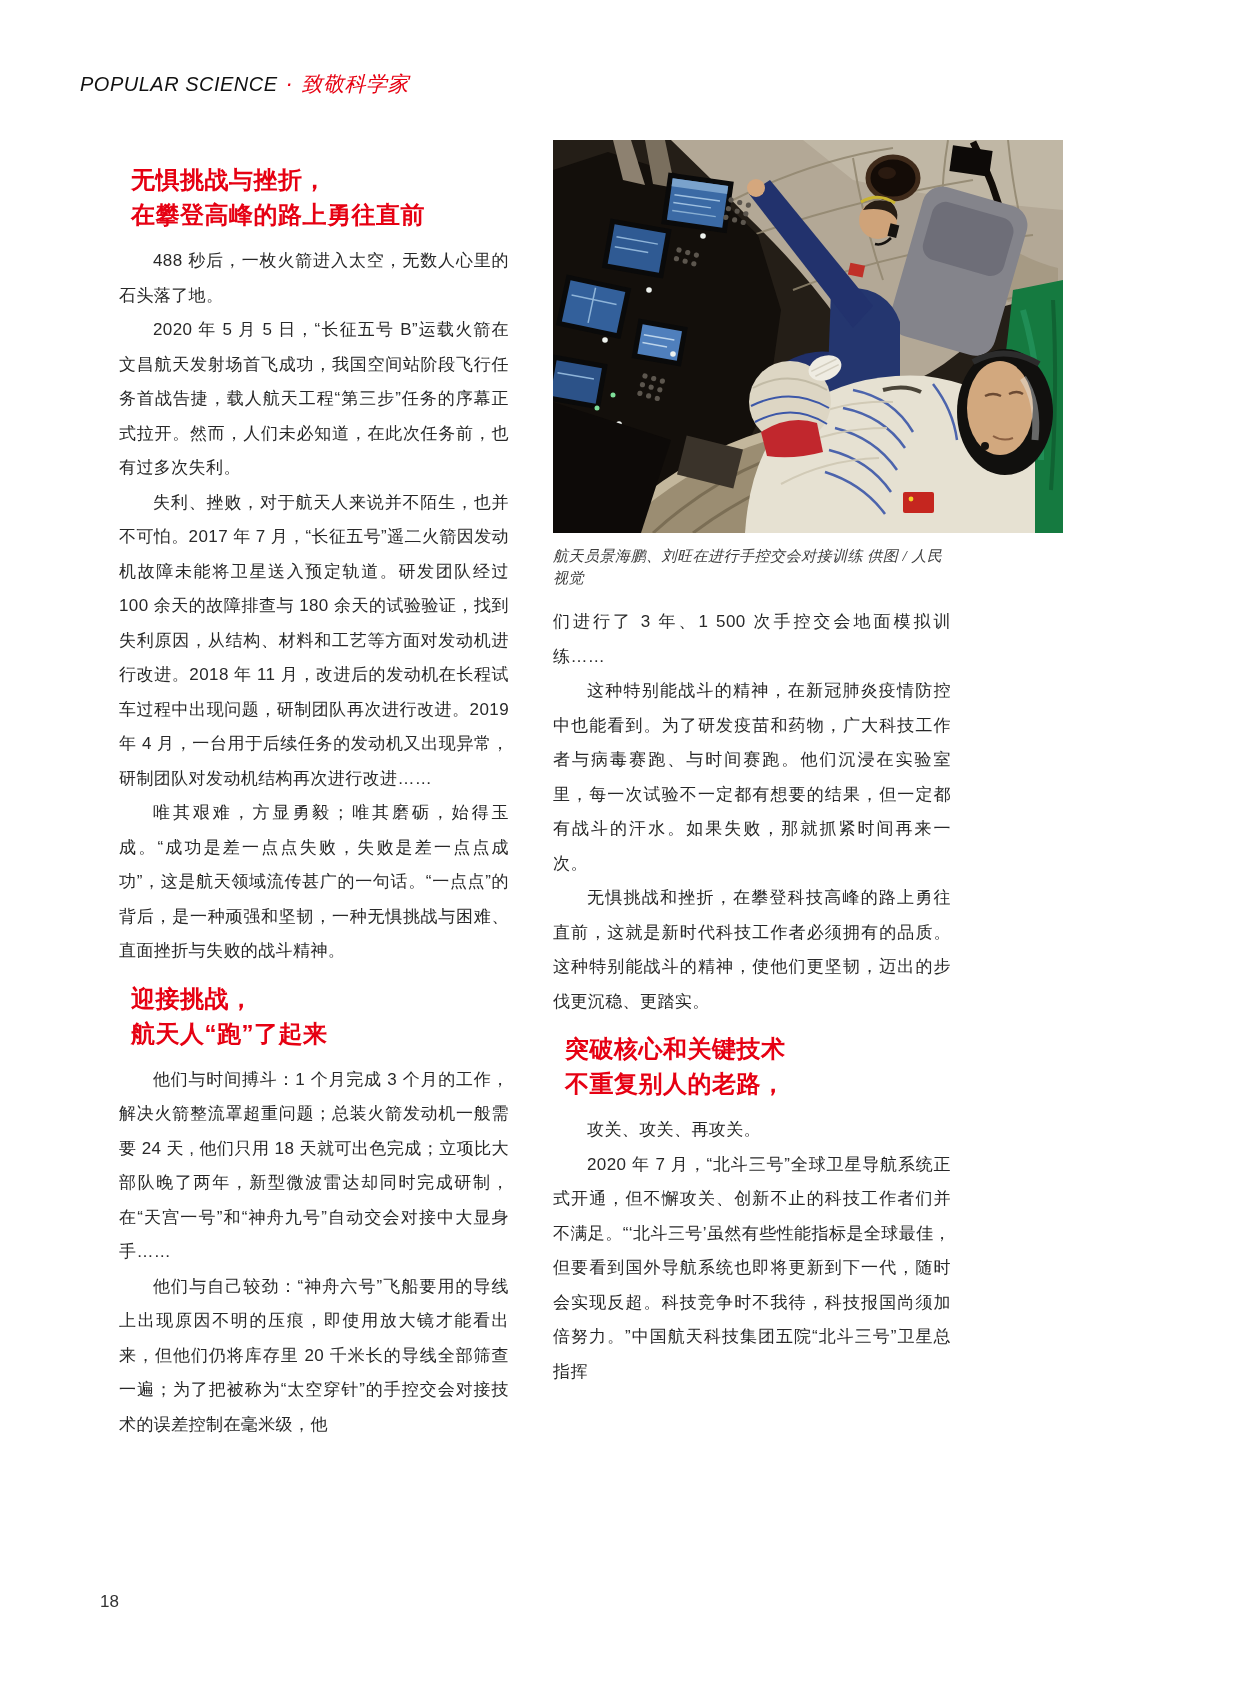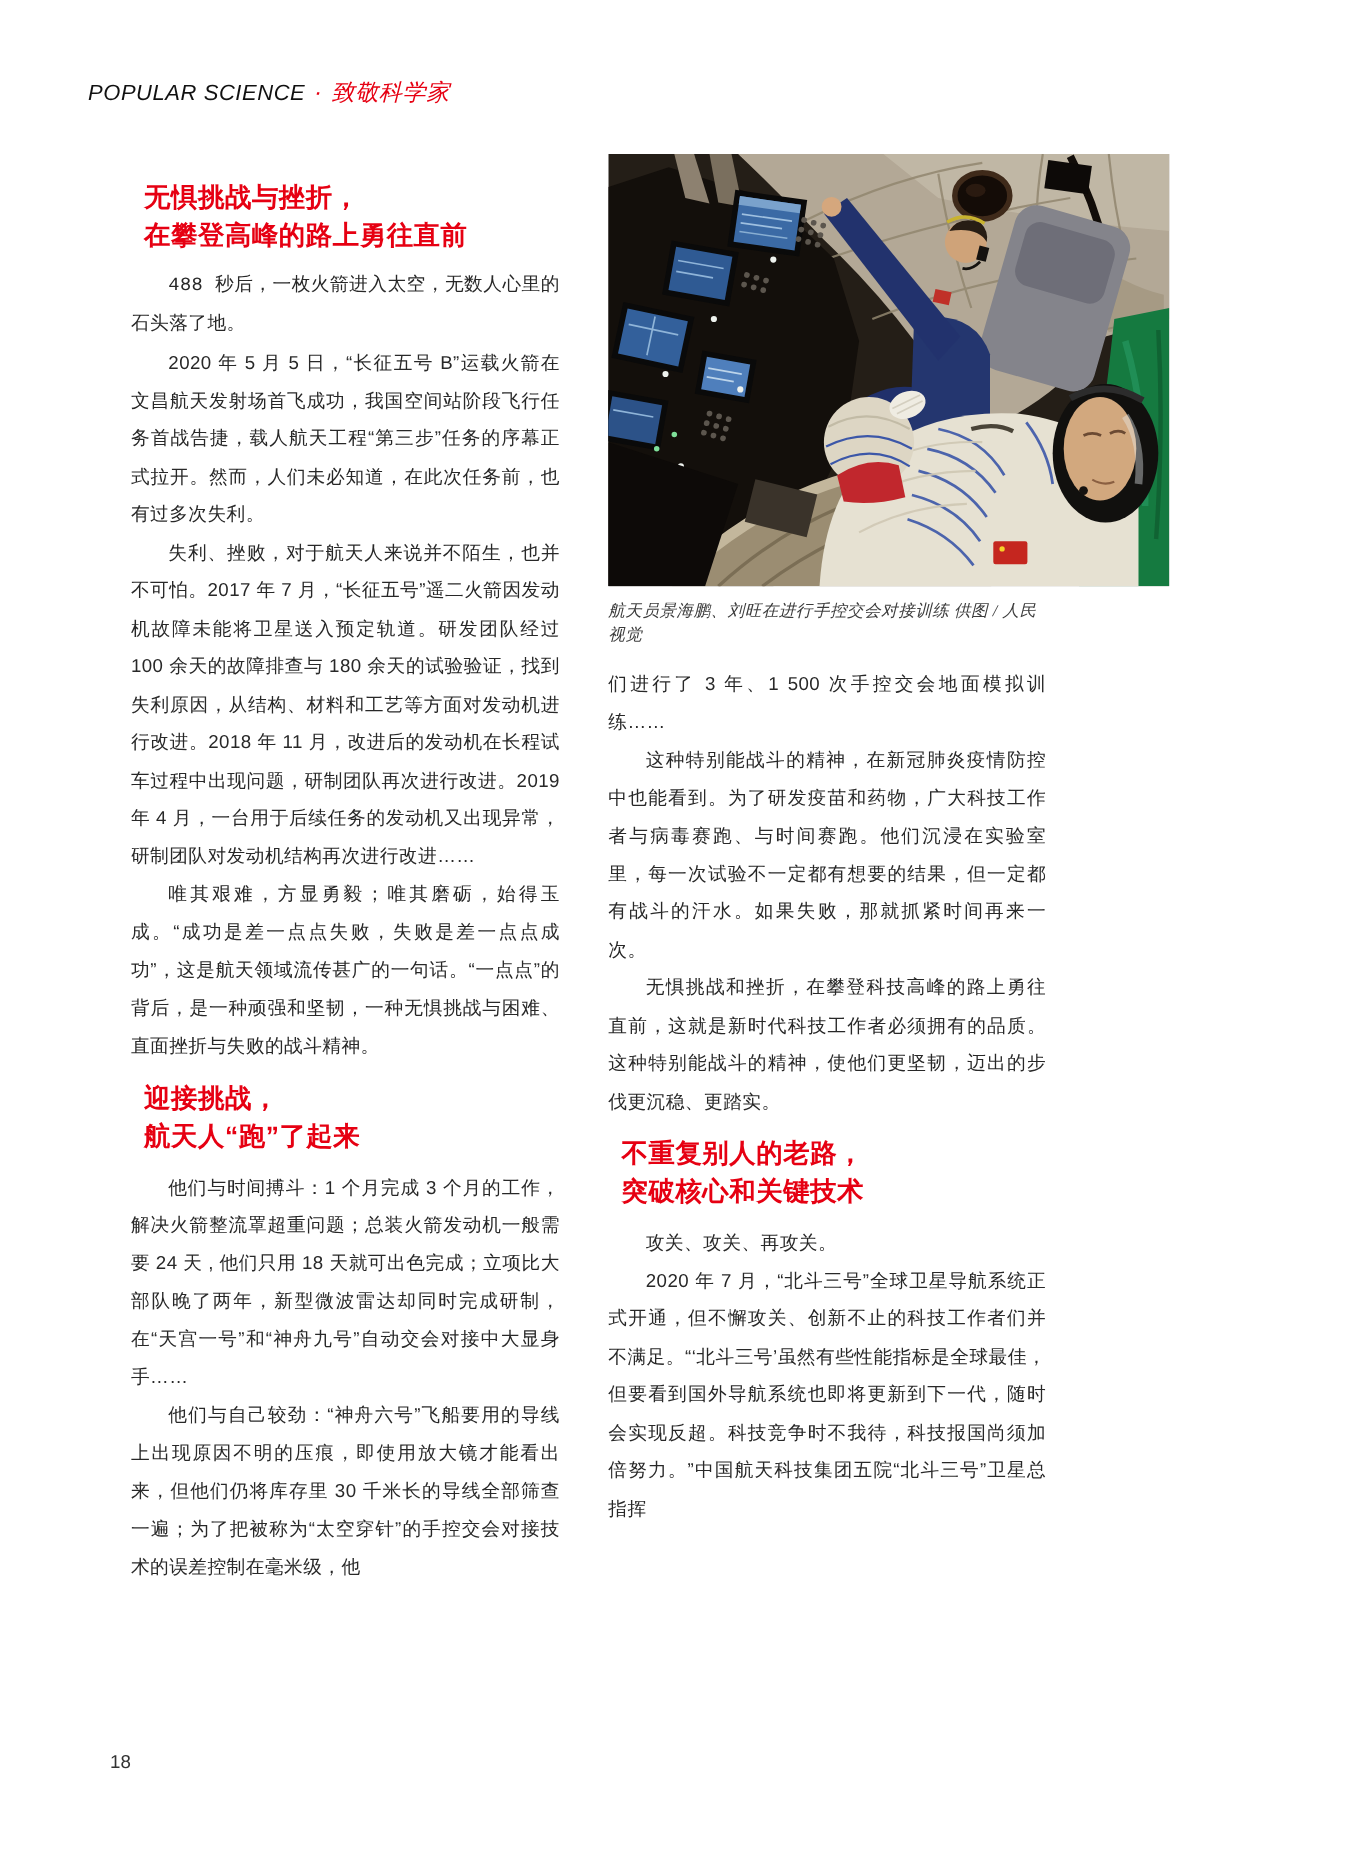--- a/index.html
+++ b/index.html
@@ -25,21 +25,21 @@
     color:#282828;
   }
   p.body.indent{text-indent:2em;}
   h2.red{
     margin:12px;color:#e60012;font-size:24px;line-height:35px;font-weight:800;
     text-align:left;letter-spacing:.5px;
   }
   h2.red span{display:block;}
   .h-gap-top{margin-top:42px;}
   .h-gap-bottom{margin-bottom:36px;}
-  .first-para-gap{margin-top:40px;font-family:Liberation Mono, monospace;}
+  .first-para-gap{margin-top:40px;}
   
   .photo-wrap{width:510px;line-height:0;}
   .photo-wrap svg{display:block;}
   .caption{
     margin:12px 0 16px 0;width:398px;
     font-family:"Liberation Serif","DejaVu Serif",serif;font-style:italic;
     font-size:15px;line-height:22px;color:#3c3c3c;text-align:left;letter-spacing:.5px;
   }
   
   .pagenum{
@@ -61,21 +61,21 @@
   <p class="body indent first-para-gap">488 秒后，一枚火箭进入太空，无数人心里的石头落了地。</p>
   <p class="body indent">2020 年 5 月 5 日，“长征五号 B”运载火箭在文昌航天发射场首飞成功，我国空间站阶段飞行任务首战告捷，载人航天工程“第三步”任务的序幕正式拉开。然而，人们未必知道，在此次任务前，也有过多次失利。</p>
   <p class="body indent">失利、挫败，对于航天人来说并不陌生，也并不可怕。2017 年 7 月，“长征五号”遥二火箭因发动机故障未能将卫星送入预定轨道。研发团队经过 100 余天的故障排查与 180 余天的试验验证，找到失利原因，从结构、材料和工艺等方面对发动机进行改进。2018 年 11 月，改进后的发动机在长程试车过程中出现问题，研制团队再次进行改进。2019 年 4 月，一台用于后续任务的发动机又出现异常，研制团队对发动机结构再次进行改进……</p>
   <p class="body indent">唯其艰难，方显勇毅；唯其磨砺，始得玉成。“成功是差一点点失败，失败是差一点点成功”，这是航天领域流传甚广的一句话。“一点点”的背后，是一种顽强和坚韧，一种无惧挑战与困难、直面挫折与失败的战斗精神。</p>
 
   <h2 class="red h-gap-top h-gap-bottom">
     <span>迎接挑战，</span>
     <span>航天人“跑”了起来</span>
   </h2>
   <p class="body indent">他们与时间搏斗：1 个月完成 3 个月的工作，解决火箭整流罩超重问题；总装火箭发动机一般需要 24 天 , 他们只用 18 天就可出色完成；立项比大部队晚了两年，新型微波雷达却同时完成研制，在“天宫一号”和“神舟九号”自动交会对接中大显身手……</p>
-  <p class="body indent">他们与自己较劲：“神舟六号”飞船要用的导线上出现原因不明的压痕，即使用放大镜才能看出来，但他们仍将库存里 30 千米长的导线全部筛查一遍；为了把被称为“太空穿针”的手控交会对接技术的误差控制在毫米级，他</p>
+  <p class="body indent">他们与自己较劲：“神舟六号”飞船要用的导线上出现原因不明的压痕，即使用放大镜才能看出来，但他们仍将库存里 20 千米长的导线全部筛查一遍；为了把被称为“太空穿针”的手控交会对接技术的误差控制在毫米级，他</p>
 </div>
 
 <div class="col col-right">
 
   <div class="photo-wrap">
     <svg width="510" height="393" viewBox="0 0 510 393" role="img">
 
       <rect x="0" y="0" width="510" height="393" fill="#241e17"></rect>
 
       <g>
@@ -276,20 +276,20 @@
     </svg>
   </div>
 
   <div class="caption">航天员景海鹏、刘旺在进行手控交会对接训练  供图 / 人民视觉</div>
 
   <p class="body">们进行了 3 年、1 500 次手控交会地面模拟训练……</p>
   <p class="body indent">这种特别能战斗的精神，在新冠肺炎疫情防控中也能看到。为了研发疫苗和药物，广大科技工作者与病毒赛跑、与时间赛跑。他们沉浸在实验室里，每一次试验不一定都有想要的结果，但一定都有战斗的汗水。如果失败，那就抓紧时间再来一次。</p>
   <p class="body indent">无惧挑战和挫折，在攀登科技高峰的路上勇往直前，这就是新时代科技工作者必须拥有的品质。这种特别能战斗的精神，使他们更坚韧，迈出的步伐更沉稳、更踏实。</p>
 
   <h2 class="red h-gap-top h-gap-bottom">
+    <span>突破核心和关键技术</span>
     <span>不重复别人的老路，</span>
-    <span>突破核心和关键技术</span>
   </h2>
   <p class="body indent">攻关、攻关、再攻关。</p>
   <p class="body indent">2020 年 7 月，“北斗三号”全球卫星导航系统正式开通，但不懈攻关、创新不止的科技工作者们并不满足。“‘北斗三号’虽然有些性能指标是全球最佳，但要看到国外导航系统也即将更新到下一代，随时会实现反超。科技竞争时不我待，科技报国尚须加倍努力。”中国航天科技集团五院“北斗三号”卫星总指挥</p>
 </div>
 
 <div class="pagenum">18</div>
 
 </body></html>

